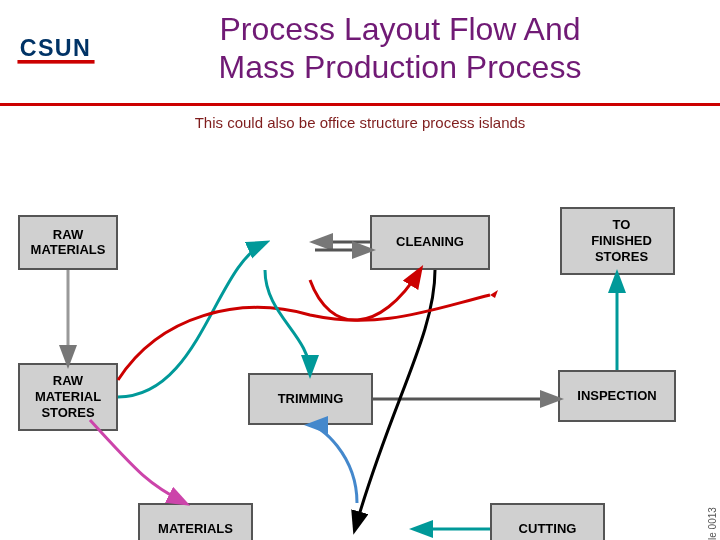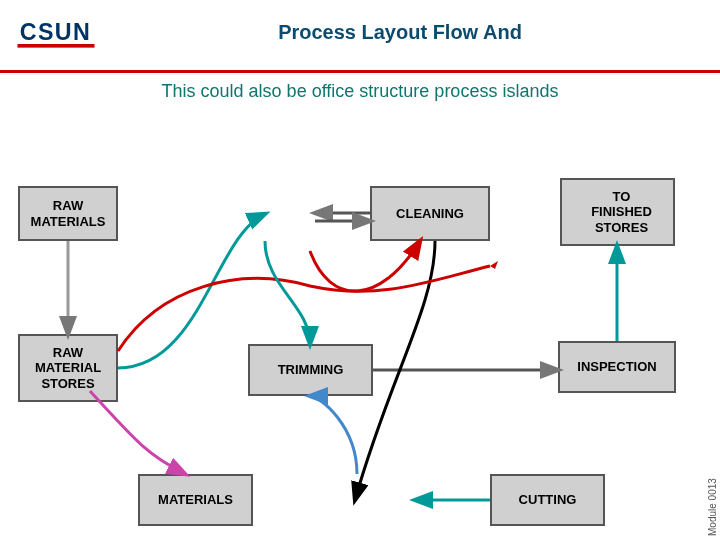--- a/index.html
+++ b/index.html
@@ -22,30 +22,30 @@
     #logo {
       width: 80px;
       height: 44px;
       flex-shrink: 0;
     }
     #title-block {
       flex: 1;
       text-align: center;
     }
     #main-title {
-      font-size: 20px;
-      font-weight: bold;
-      color: #0c4a6e;
+      font-size: 32px;
+      font-weight: normal;
+      color: #701a75;
       line-height: 1.2;
     }
 
     #subtitle {
       text-align: center;
-      font-size: 18px;
-      color: #0f766e;
+      font-size: 15px;
+      color: #7f1d1d;
       margin: 8px 0 0 0;
       padding: 0 16px;
     }
 
     
     #diagram {
       position: relative;
       width: 720px;
       height: 430px;
       margin-top: 4px;
@@ -96,20 +96,21 @@
 
     <rect x="2" y="2" width="106" height="51" fill="white"></rect>
 
     <text x="5" y="38" font-size="32" font-weight="900" font-family="Arial" fill="#003366" letter-spacing="2">CSUN</text>
 
     <rect x="2" y="44" width="106" height="5" fill="#cc0000"></rect>
   </svg>
   <div id="title-block">
     <div id="main-title">
       <span>Process Layout Flow And</span><br>
+      <span>Mass Production Process</span>
     </div>
   </div>
 </div>
 
 <div id="subtitle">This could also be office structure process islands</div>
 
 <div id="diagram">
 
   <div class="process-box" style="left:18px; top:80px; width:100px; height:55px;">RAW<br>MATERIALS</div>
 

